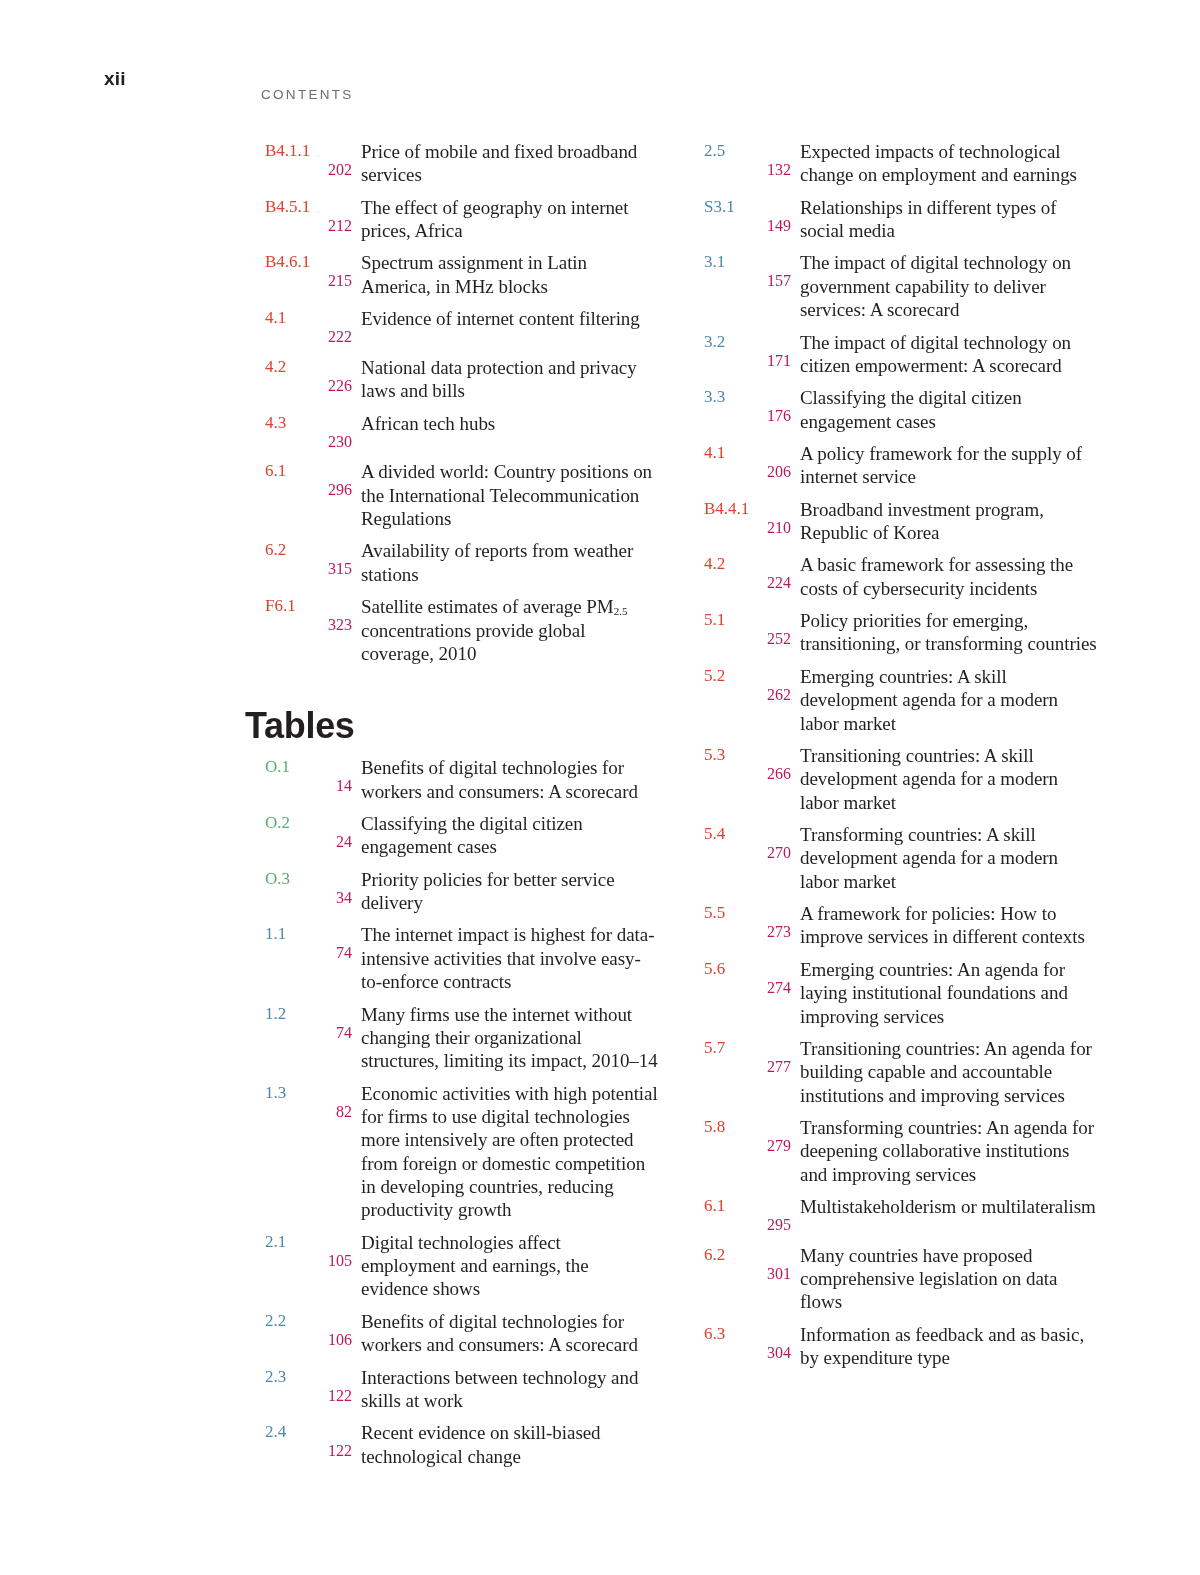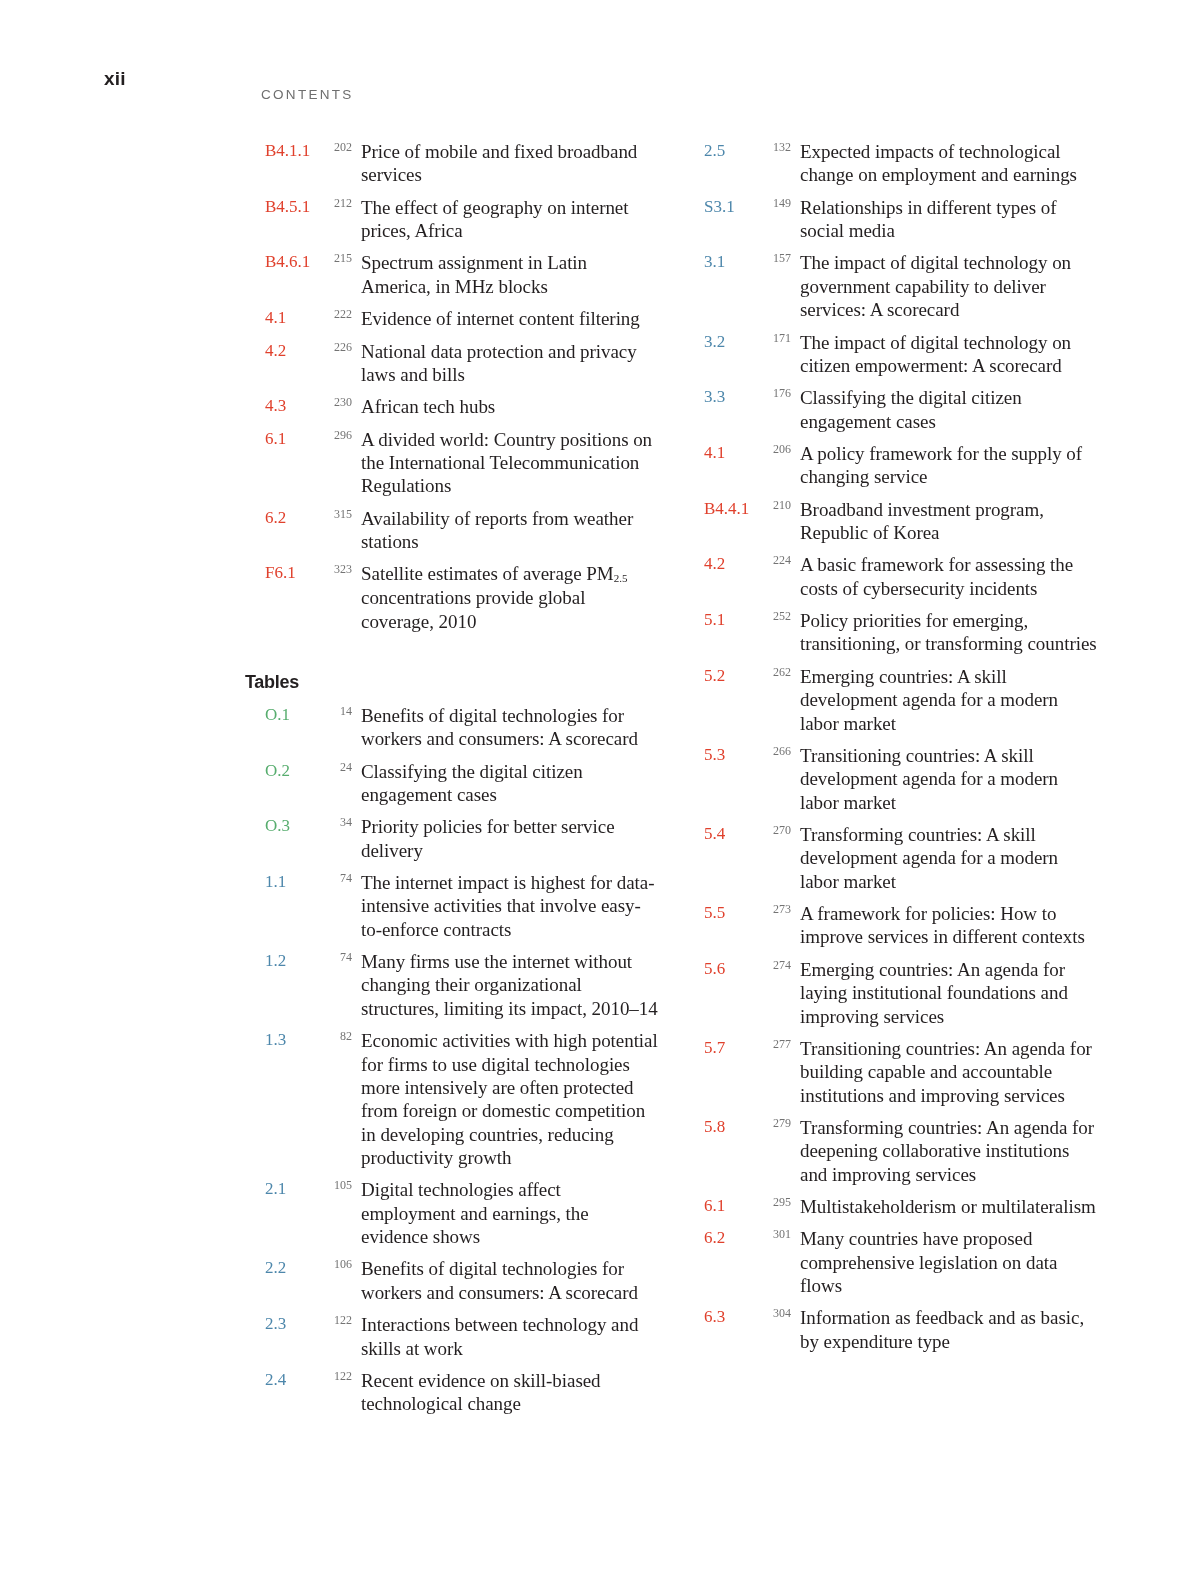--- a/index.html
+++ b/index.html
@@ -51,21 +51,21 @@
     position: absolute;
     top: 0;
     width: 415px;
   }
   .col-left  { left: 245px; }
   .col-right { left: 684px; }
 
   
   .section-heading {
     font-family: "Liberation Sans", "DejaVu Sans", sans-serif;
-    font-size: 18px;
+    font-size: 36px;
     font-weight: 700;
     color: #231f20;
     letter-spacing: -0.3px;
     margin: 40px 0 11px 0;
     line-height: 1.1;
   }
 
   
   .entry {
     display: flex;
@@ -76,23 +76,24 @@
   .entry-num {
     flex: 0 0 56px;
     font-size: 17px;
     padding-top: 1px;
     white-space: nowrap;
     margin-left: 20px;
   }
   .entry-page {
     flex: 0 0 40px;
     text-align: right;
-    font-size: 12px;
+    font-size: 16px;
     padding-right: 9px;
-    color: #737373;
+    color: #be185d;
+    margin-top: 20px;
   }
   .entry-title {
     flex: 1 1 auto;
     font-size: 19px;
     color: #231f20;
     letter-spacing: -0.05px;
   }
   .entry-title sub {
     font-size: 0.58em;
     vertical-align: -0.22em;
@@ -240,21 +241,21 @@
           <span class="entry-title">The impact of digital technology on citizen empowerment: A scorecard</span>
         </div>
         <div class="entry">
           <span class="entry-num c-blue">3.3</span>
           <span class="entry-page">176</span>
           <span class="entry-title">Classifying the digital citizen engagement cases</span>
         </div>
         <div class="entry">
           <span class="entry-num c-red">4.1</span>
           <span class="entry-page">206</span>
-          <span class="entry-title">A policy framework for the supply of changing service</span>
+          <span class="entry-title">A policy framework for the supply of internet service</span>
         </div>
         <div class="entry">
           <span class="entry-num c-red">B4.4.1</span>
           <span class="entry-page">210</span>
           <span class="entry-title">Broadband investment program, Republic of Korea</span>
         </div>
         <div class="entry">
           <span class="entry-num c-red">4.2</span>
           <span class="entry-page">224</span>
           <span class="entry-title">A basic framework for assessing the costs of cybersecurity incidents</span>

